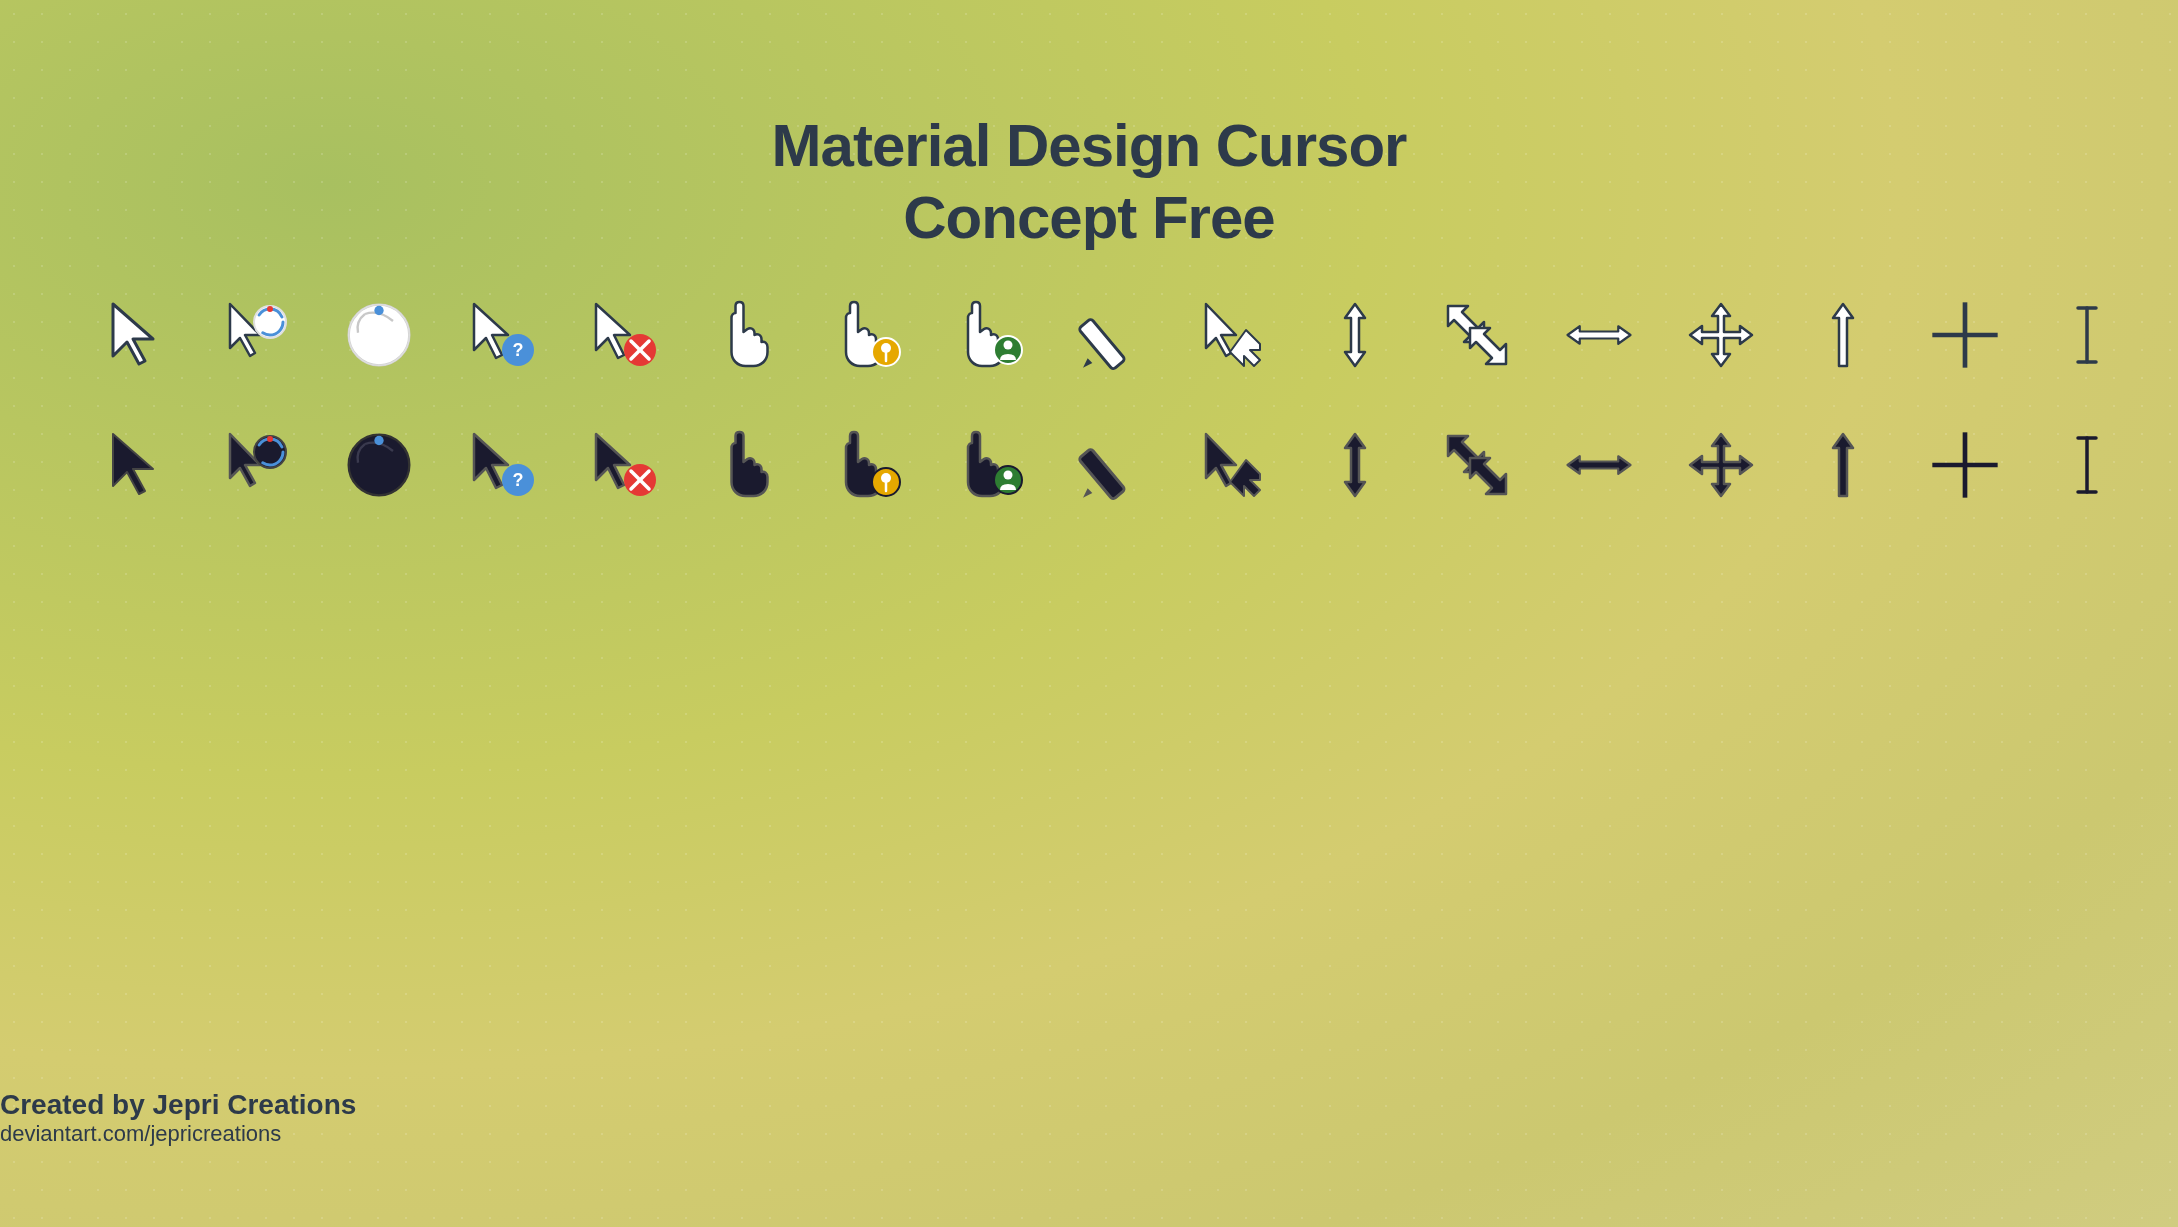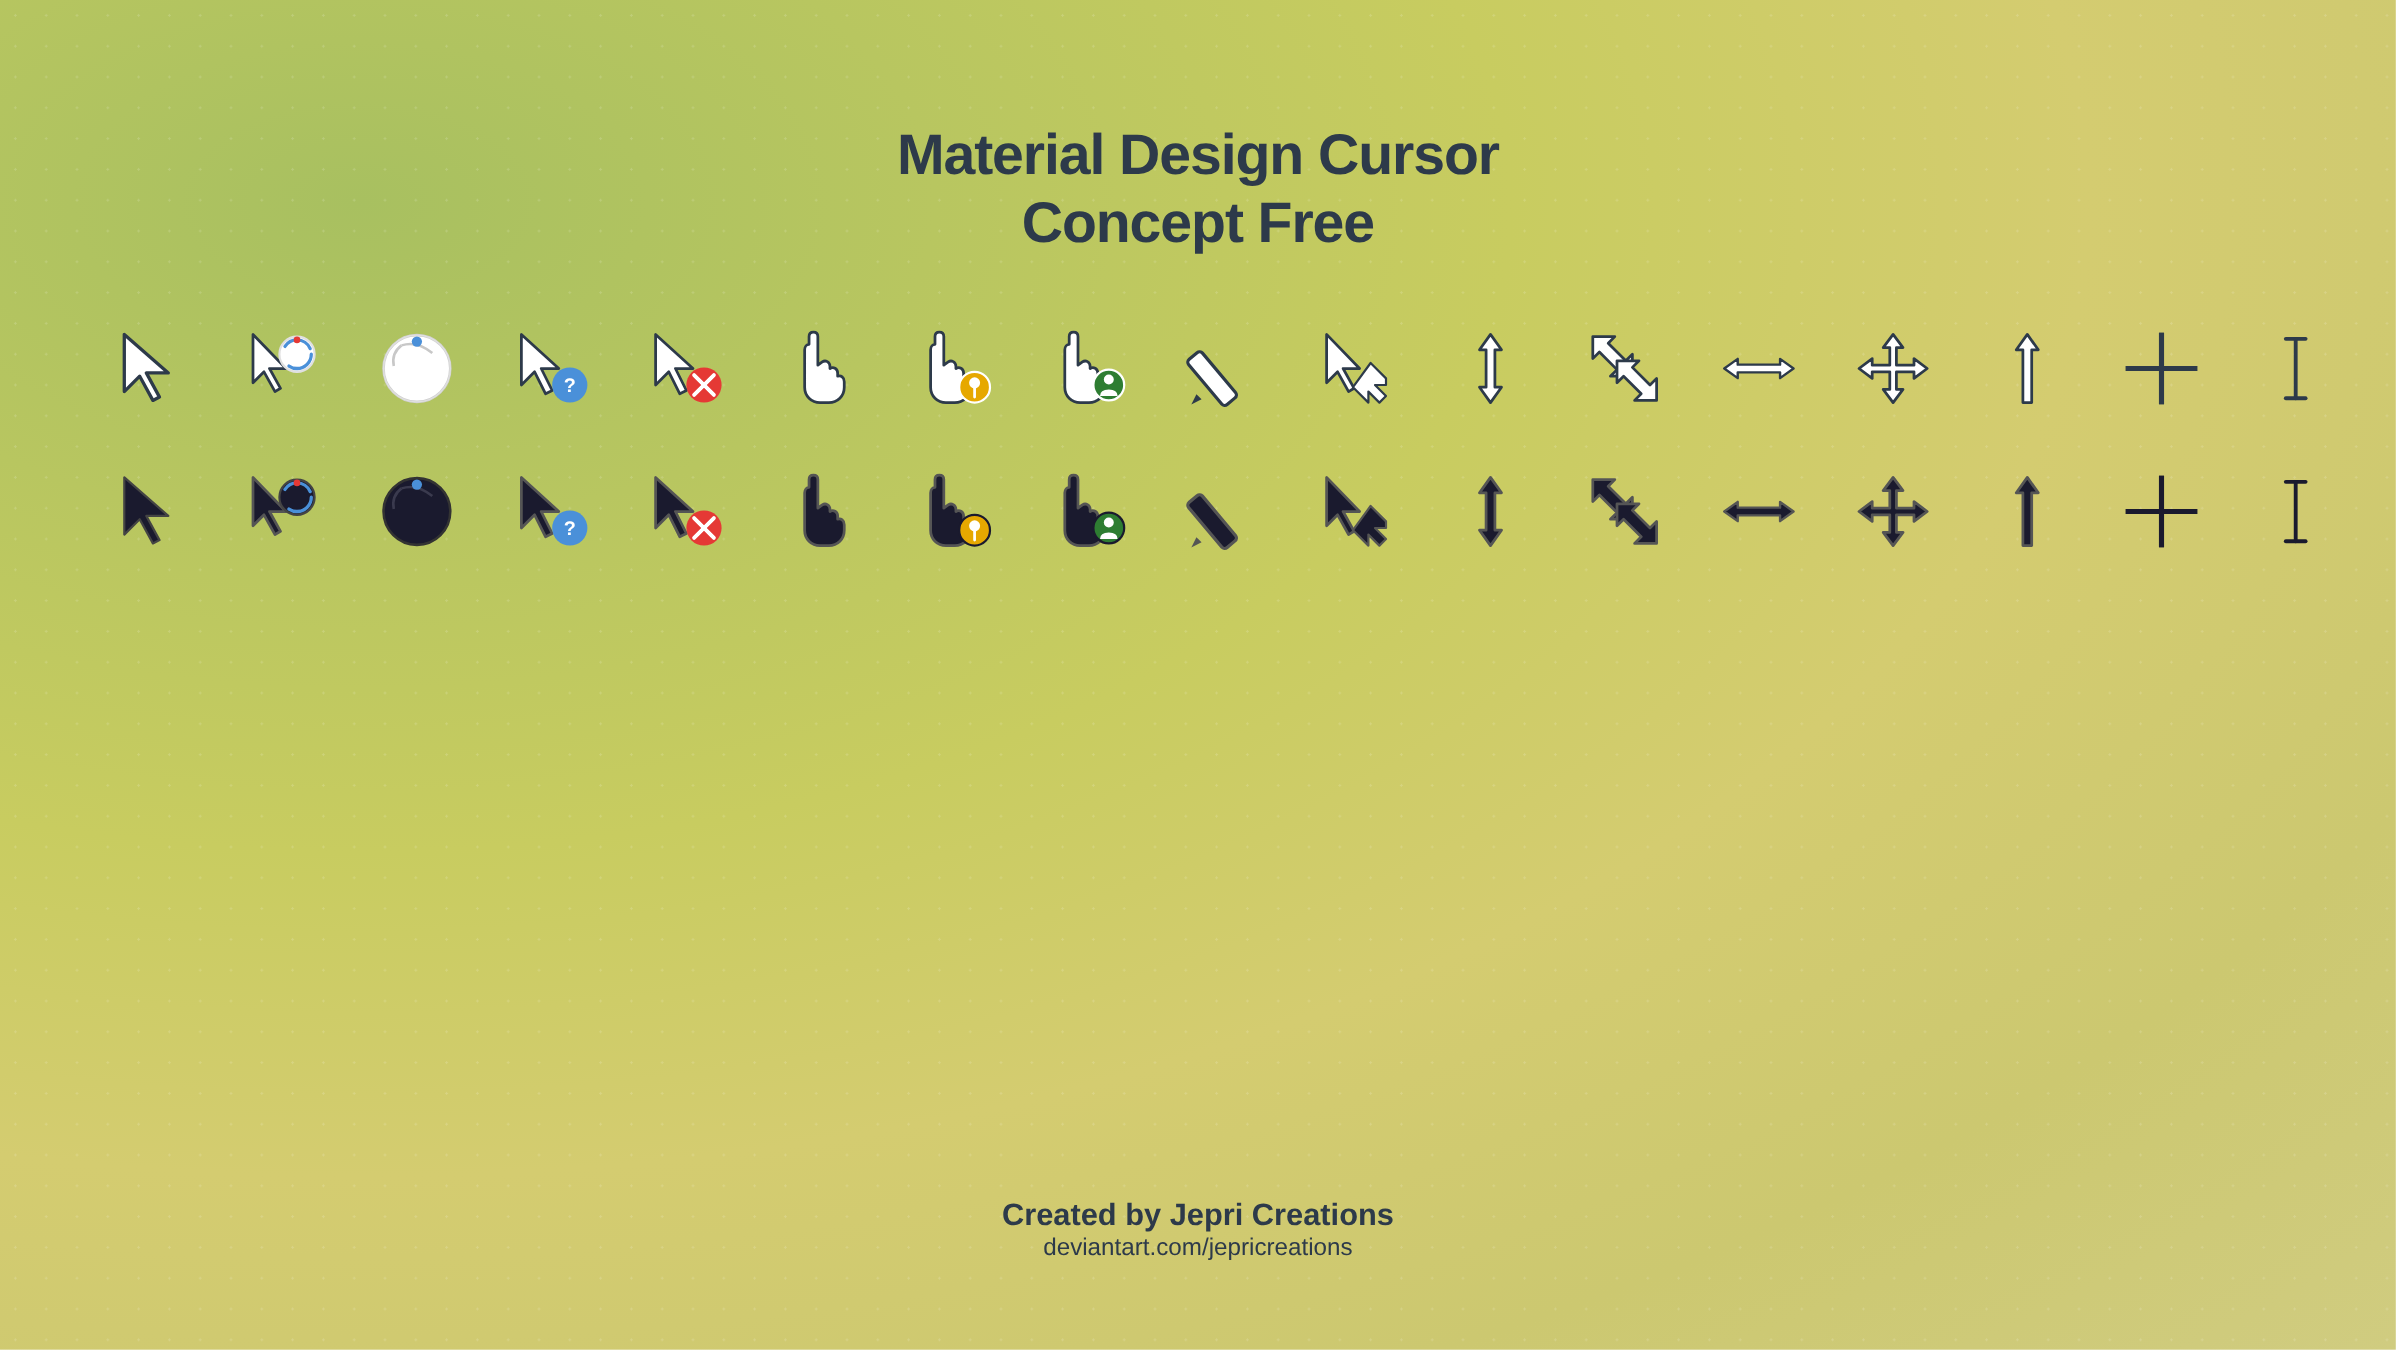--- a/index.html
+++ b/index.html
@@ -25,21 +25,21 @@
 
     .title-section {
       position: absolute;
       top: 110px;
       left: 0;
       right: 0;
       text-align: center;
     }
 
     .main-title {
-      font-size: 52px;
+      font-size: 60px;
       font-weight: 800;
       color: #2d3a4a;
       line-height: 1.2;
       letter-spacing: -1px;
     }
 
     .cursors-section {
       position: absolute;
       top: 300px;
       left: 100px;
@@ -69,21 +69,20 @@
     .cursor-icon svg {
       width: 100%;
       height: 100%;
     }
 
     .footer-section {
       position: absolute;
       bottom: 80px;
       left: 0;
       right: 0;
-      text-align: center;
     }
 
     .footer-creator {
       font-size: 28px;
       font-weight: 700;
       color: #2d3a4a;
     }
 
     .footer-url {
       font-size: 22px;

